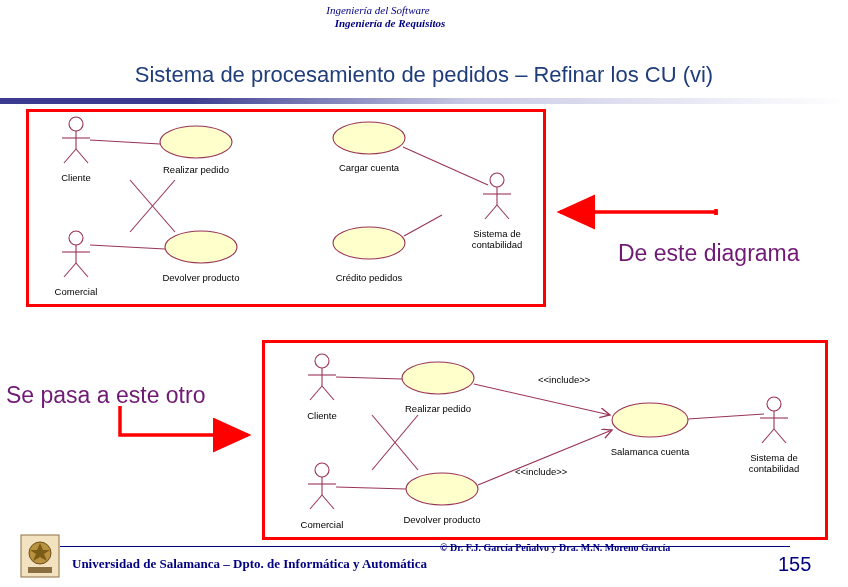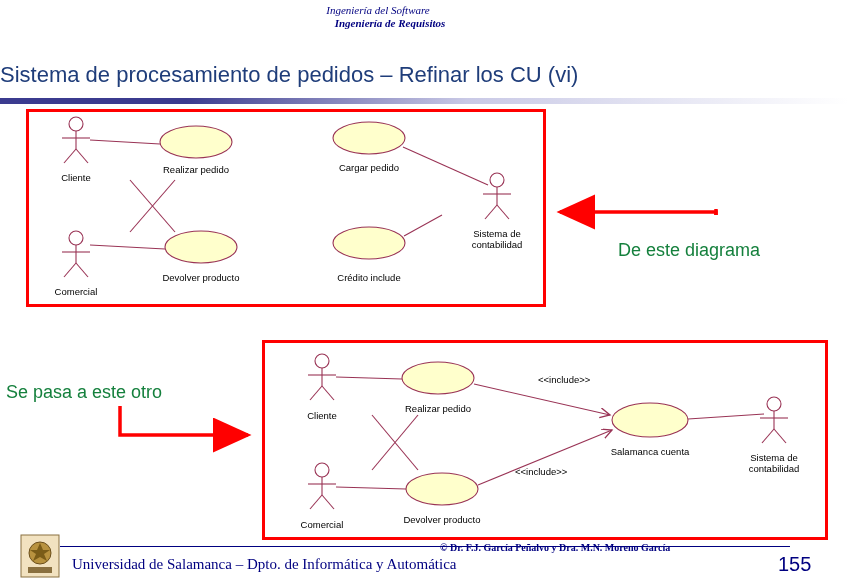--- a/index.html
+++ b/index.html
@@ -26,21 +26,21 @@
     font-family:"Liberation Serif", serif;
     font-style:italic;
     font-weight:bold;
     font-size:11px;
     color:#000080;
     line-height:13px;
     padding-left:24px;
   }
   .title {
     position:absolute; top:62px; left:0; width:848px;
-    text-align:left;
+    text-align:center;
     font-size:22px;
     color:#1f3d7a;
   }
   .rule {
     position:absolute; left:0; top:98px; width:848px; height:6px;
     background:linear-gradient(to right,#3b3b8f 0%, #3b3b8f 22%, #c9c9e6 55%, #ffffff 100%);
   }
   .rule2 {
     position:absolute; left:0; top:104px; width:848px; height:2px;
     background:#ffffff;
@@ -61,33 +61,33 @@
     position:absolute;
     font-size:9.5px;
     color:#000000;
     white-space:nowrap;
     line-height:11px;
   }
   .lbl.c { text-align:center; }
 
   .annot {
     position:absolute;
-    font-size:18px;
-    color:#15803d;
+    font-size:23px;
+    color:#701a75;
     white-space:nowrap;
   }
   #annot-right { left:618px; top:240px; }
   #annot-left { left:6px; top:382px;text-align:center; }
   .footer-line {
     position:absolute; left:60px; top:546px; width:730px; height:1px;
     background:#000080;
   }
   .f1 {
     position:absolute; left:72px; top:556px;
-    font-size:15px; color:#000080; font-weight:normal;
+    font-size:13px; color:#000080; font-weight:bold;
     font-family:"Liberation Serif", serif;
   }
   .f2 {
     position:absolute; left:440px; top:542px;
     font-size:10px; color:#000080; font-weight:bold;
     font-family:"Liberation Serif", serif;
   }
   .pageno {
     position:absolute; left:778px; top:553px;
     font-size:20px; color:#000080;
@@ -213,23 +213,23 @@
     <path d="M120,406 L120,435 L248,435" marker-end="url(#redarrow)"></path>
   </g>
 </svg>
 
 <div class="lbl c" style="left:36px; top:172px; width:80px;">Cliente</div>
 <div class="lbl c" style="left:36px; top:286px; width:80px;">Comercial</div>
 <div class="lbl c" style="left:457px; top:228px; width:80px;">Sistema de</div>
 <div class="lbl c" style="left:457px; top:239px; width:80px;">contabilidad</div>
 
 <div class="lbl c" style="left:146px; top:164px; width:100px;">Realizar pedido</div>
-<div class="lbl c" style="left:319px; top:162px; width:100px;">Cargar pedido</div>
+<div class="lbl c" style="left:319px; top:162px; width:100px;">Cargar cuenta</div>
 <div class="lbl c" style="left:151px; top:272px; width:100px;">Devolver producto</div>
-<div class="lbl c" style="left:319px; top:272px; width:100px;">Crédito include</div>
+<div class="lbl c" style="left:319px; top:272px; width:100px;">Crédito pedidos</div>
 
 <div class="lbl c" style="left:282px; top:410px; width:80px;">Cliente</div>
 <div class="lbl c" style="left:282px; top:519px; width:80px;">Comercial</div>
 <div class="lbl c" style="left:734px; top:452px; width:80px;">Sistema de</div>
 <div class="lbl c" style="left:734px; top:463px; width:80px;">contabilidad</div>
 
 <div class="lbl c" style="left:388px; top:403px; width:100px;">Realizar pedido</div>
 <div class="lbl c" style="left:392px; top:514px; width:100px;">Devolver producto</div>
 <div class="lbl c" style="left:600px; top:446px; width:100px;">Salamanca cuenta</div>
 

